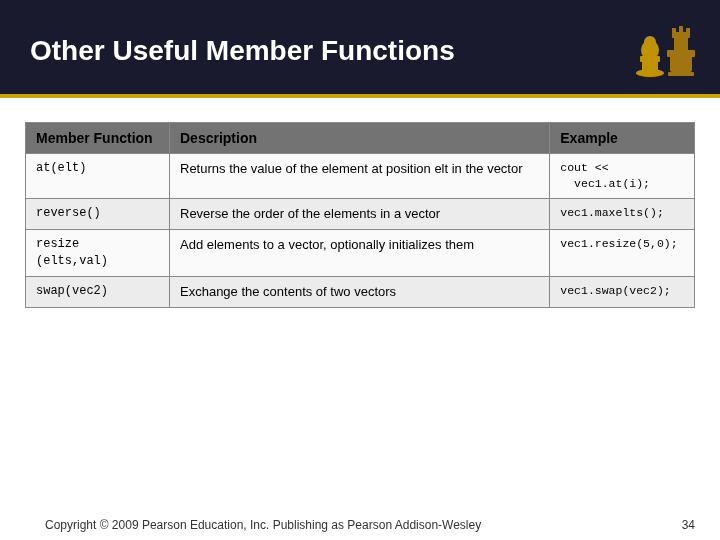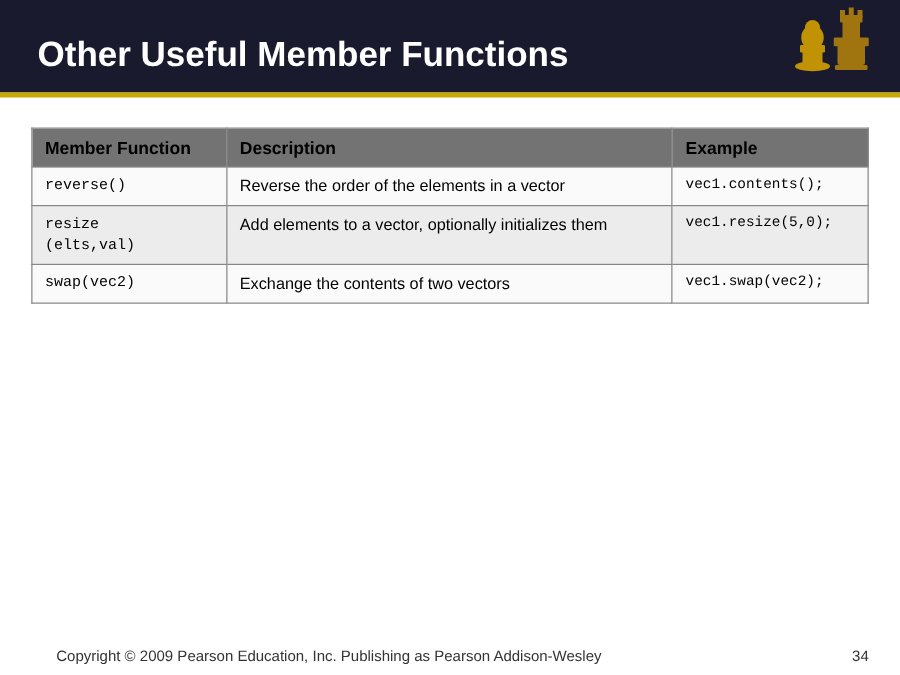--- a/index.html
+++ b/index.html
@@ -10,23 +10,23 @@
       font-family: Arial, sans-serif;
       font-size: 13px;
       overflow: hidden;
       position: relative;
     }
 
     
     .header {
       background: #1a1a2e;
       color: white;
-      padding: 2px 20px 14px 30px;
+      padding: 22px 20px 14px 30px;
       display: flex;
-      align-items: flex-end;
+      align-items: center;
       justify-content: space-between;
       min-height: 70px;
       gap: 48px;
     }
     .header-title {
       font-size: 28px;
       font-weight: bold;
       color: white;
     }
 
@@ -138,24 +138,30 @@
 <div class="content">
   <table>
     <thead>
       <tr>
         <th>Member Function</th>
         <th>Description</th>
         <th>Example</th>
       </tr>
     </thead>
     <tbody id="table-body">
+    <tr>
+          <td class="member" style="white-space: pre;">at(elt)</td>
+          <td>Returns the value of the element at position elt in the vector</td>
+          <td class="example">cout &lt;&lt;
+  vec1.at(i);</td>
+        </tr>
         <tr>
           <td class="member" style="white-space: pre; margin-top: 24px;">reverse()</td>
           <td>Reverse the order of the elements in a vector</td>
-          <td class="example">vec1.contents();</td>
+          <td class="example">vec1.maxelts();</td>
         </tr>
         <tr>
           <td class="member" style="white-space: pre;">resize
 (elts,val)</td>
           <td>Add elements to a vector, optionally initializes them</td>
           <td class="example">vec1.resize(5,0);</td>
         </tr>
         <tr>
           <td class="member" style="white-space: pre;">swap(vec2)</td>
           <td>Exchange the contents of two vectors</td>

